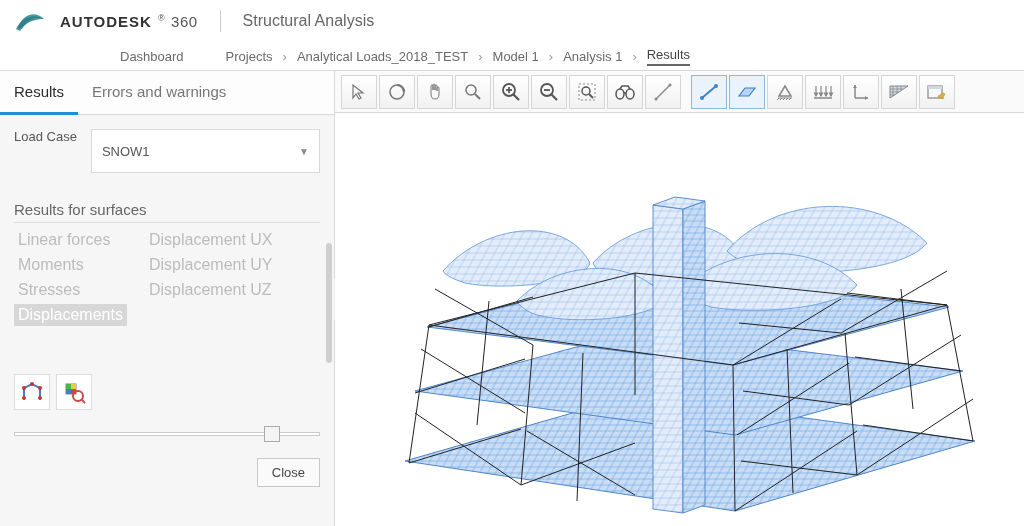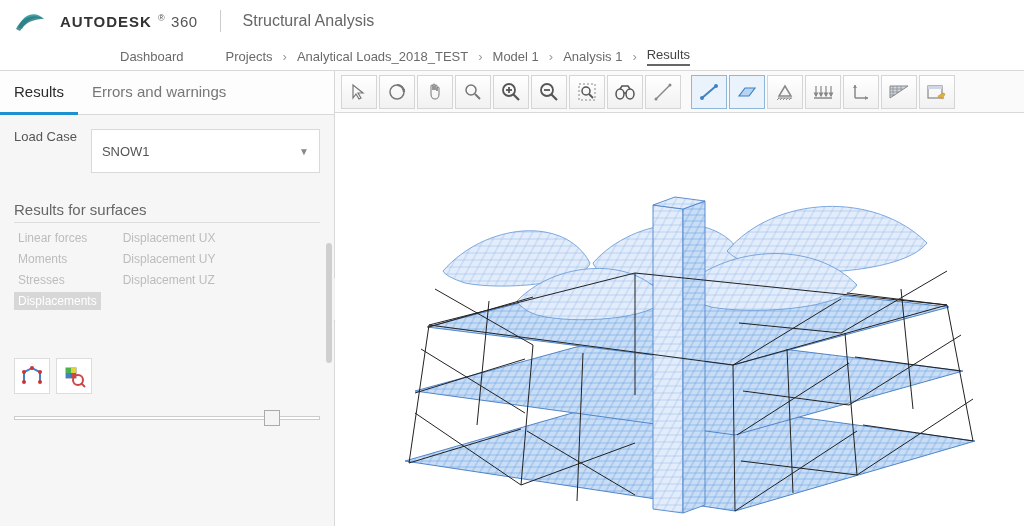--- a/index.html
+++ b/index.html
@@ -33,21 +33,21 @@
   .tab.active{color:#2b2b2b;border-bottom:3px solid var(--accent);margin-bottom:-1px}
   .panel-body{padding:14px 14px 8px 14px;flex:1;position:relative;overflow:hidden}
   .row{display:flex;align-items:flex-start;gap:14px;margin-bottom:28px}
   .label{font-size:13px;color:#555}
   .select{flex:1;height:44px;border:1px solid var(--border);background:#fff;display:flex;align-items:center;justify-content:space-between;padding:0 10px;color:#555;cursor:pointer}
   .select .caret{color:#888;font-size:10px}
 
   .section-title{font-size:15px;color:#666;border-bottom:1px solid #ddd;padding-bottom:4px;margin-bottom:6px}
   .results-for{margin-top:20px}
   .cols{display:flex;gap:18px}
-  .col{display:flex;flex-direction:column;gap:3px;font-size:12px;color:#bcbcbc}
+  .col{display:flex;flex-direction:column;gap:3px;font-size:16px;color:#bcbcbc}
   .col .item{padding:2px 4px;white-space:nowrap}
   .col .item.sel{background:#d7d7d7;color:#fff}
 
   .mini-icons{display:flex;gap:6px;margin-top:48px}
   .mini-btn{width:36px;height:36px;border:1px solid #ddd;background:#fff;display:flex;align-items:center;justify-content:center;cursor:pointer}
 
   .deform{margin-top:22px}
   .slider-track{position:relative;height:4px;background:#fff;border:1px solid #ccc;margin-top:16px}
   .slider-thumb{position:absolute;top:-7px;left:82%;width:16px;height:16px;border:1px solid #aaa;background:#f4f4f4}
   .close-wrap{display:flex;justify-content:flex-end;margin-top:22px}
@@ -157,20 +157,23 @@
               </svg>
           </div>
         </div>
 
         <div class="deform">
           <div class="slider-track">
             <div class="slider-thumb"></div>
           </div>
         </div>
 
+        <div class="close-wrap">
+          <button class="btn">Close</button>
+        </div>
 
         <div class="scrollbar"></div>
       </div>
 
       <div class="collapse-handle">«</div>
     </div>
 
     <div class="viewport">
       <div class="toolbar">
         <div class="tbtn">

